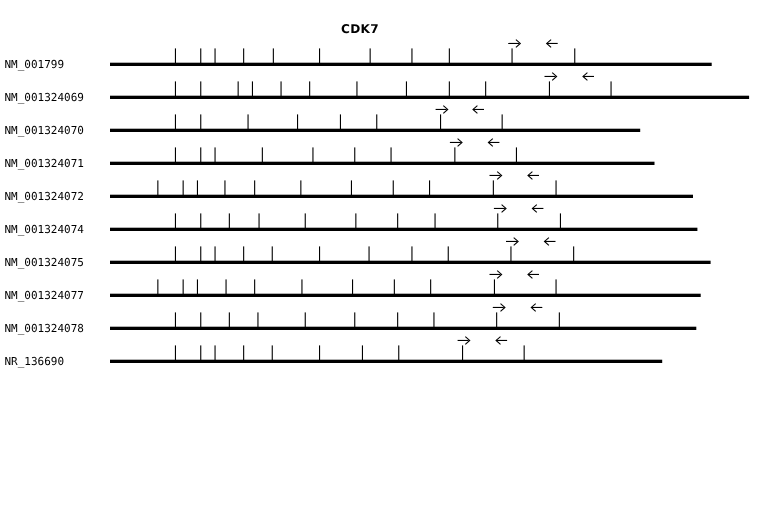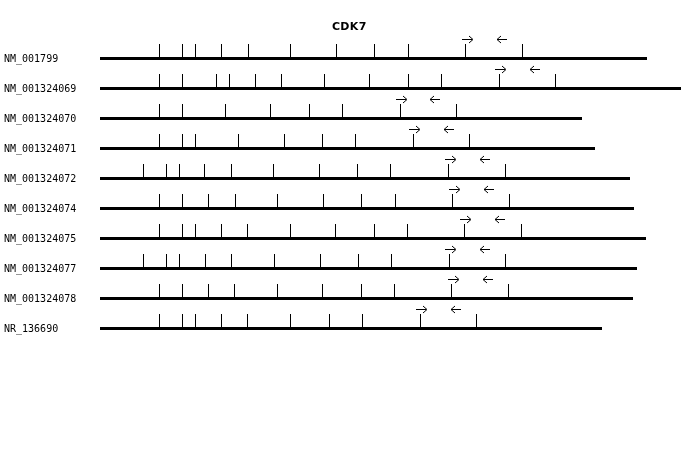--- a/index.html
+++ b/index.html
@@ -1,18 +1,18 @@
 <!DOCTYPE html>
 <html><head>
 <meta charset="utf-8">
 <style>
   html, body { margin:0; padding:0; background:#ffffff; }
   body { width:700px; height:460px; position:relative; overflow:hidden;
          font-family:"DejaVu Sans Mono", monospace; color:#000; }
-  #title { position:absolute; left:332px; top:20px; font-size:11px; font-weight:bold;
+  #title { position:absolute; left:310px; top:20px; font-size:11px; font-weight:bold;
            font-family:"DejaVu Sans", sans-serif; letter-spacing:0.3px; }
   svg#diagram { position:absolute; left:0; top:0; }
   .label { font-family:"DejaVu Sans Mono", monospace; font-size:10px; fill:#000; }
 </style>
 </head>
 <body>
 
 <div id="title">CDK7</div>
 
 <svg id="diagram" width="700" height="460" xmlns="http://www.w3.org/2000/svg">

